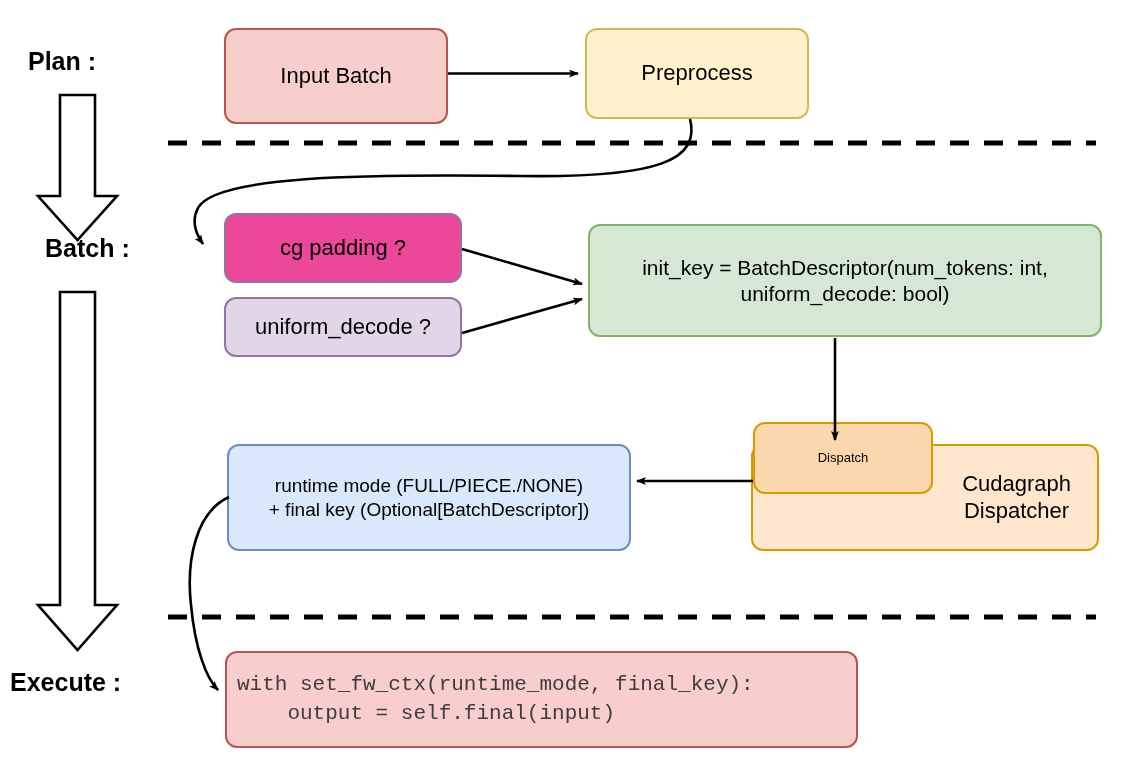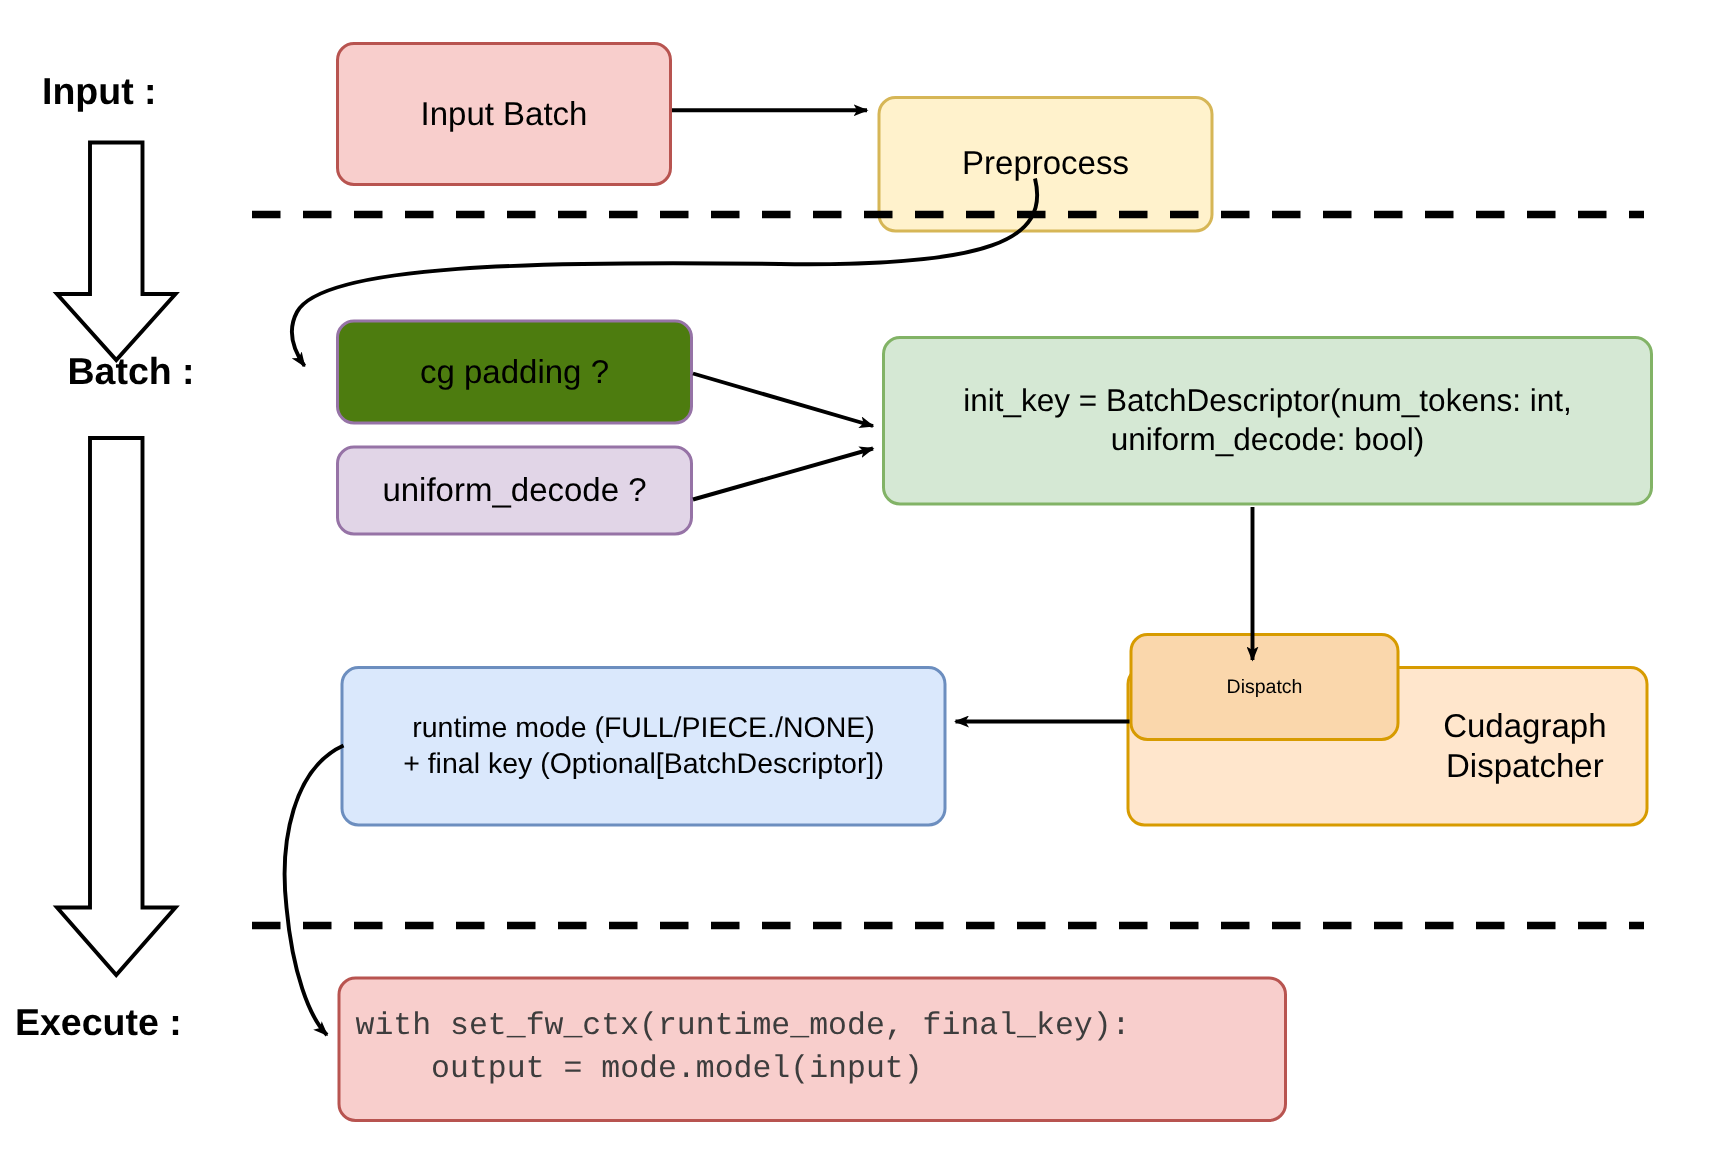--- a/index.html
+++ b/index.html
@@ -40,25 +40,25 @@
     line-height: 1.22;
     padding: 2px 8px;
   }
   .node-text { display: block; white-space: pre-line; }
   .n-input-batch {
     left: 224px; top: 28px; width: 224px; height: 96px;
     background: #f8cecc; border-color: #b85450; font-size: 22px;
   }
   .n-preprocess {
     left: 585px; top: 28px; width: 224px; height: 91px;
-    background: #fff2cc; border-color: #d6b656; font-size: 22px; margin-top: 36px;
+    background: #fff2cc; border-color: #d6b656; font-size: 22px;
   }
   .n-cg-padding {
     left: 224px; top: 213px; width: 238px; height: 70px;
-    background: #4d7c0f; border-color: #9673a6; font-size: 22px;
+    background: #ec4899; border-color: #9673a6; font-size: 22px;
   }
   .n-uniform-decode {
     left: 224px; top: 297px; width: 238px; height: 60px;
     background: #e1d5e7; border-color: #9673a6; font-size: 22px;
   }
   .n-init-key {
     left: 588px; top: 224px; width: 514px; height: 113px;
     background: #d5e8d4; border-color: #82b366; font-size: 21px;
   }
   .n-runtime-mode {
@@ -88,21 +88,21 @@
     position: absolute; left: 0; top: 0;
     width: 1142px; height: 770px;
     pointer-events: none;
   }
 </style>
 </head>
 <body>
 
 <div id="canvas">
 
-  <div class="stage-label" style="left:28px; top:47px;">Input :</div>
+  <div class="stage-label" style="left:28px; top:47px;">Plan :</div>
 
   <div class="stage-label" style="left:45px; top:234px;">Batch :</div>
 
   <div class="stage-label" style="left:10px; top:668px;">Execute :</div>
 
   <div class="node n-input-batch">
     <span class="node-text">Input Batch</span>
   </div>
 
   <div class="node n-preprocess">
@@ -131,21 +131,21 @@
     <span class="node-text">Cudagraph
 Dispatcher</span>
   </div>
 
   <div class="node n-dispatch">
     <span class="node-text">Dispatch</span>
   </div>
 
   <div class="node n-code">
     <span class="node-text">with set_fw_ctx(runtime_mode, final_key):
-    output = mode.model(input)</span>
+    output = self.final(input)</span>
   </div>
 
   <svg class="overlay" viewBox="0 0 1142 770">
     <defs>
       <marker id="ah" markerWidth="10" markerHeight="8" refX="9" refY="4" orient="auto" markerUnits="userSpaceOnUse">
         <path d="M0,0 L10,4 L0,8 L2.4,4 z" fill="#000000"></path>
       </marker>
     </defs>
 
     <g>

